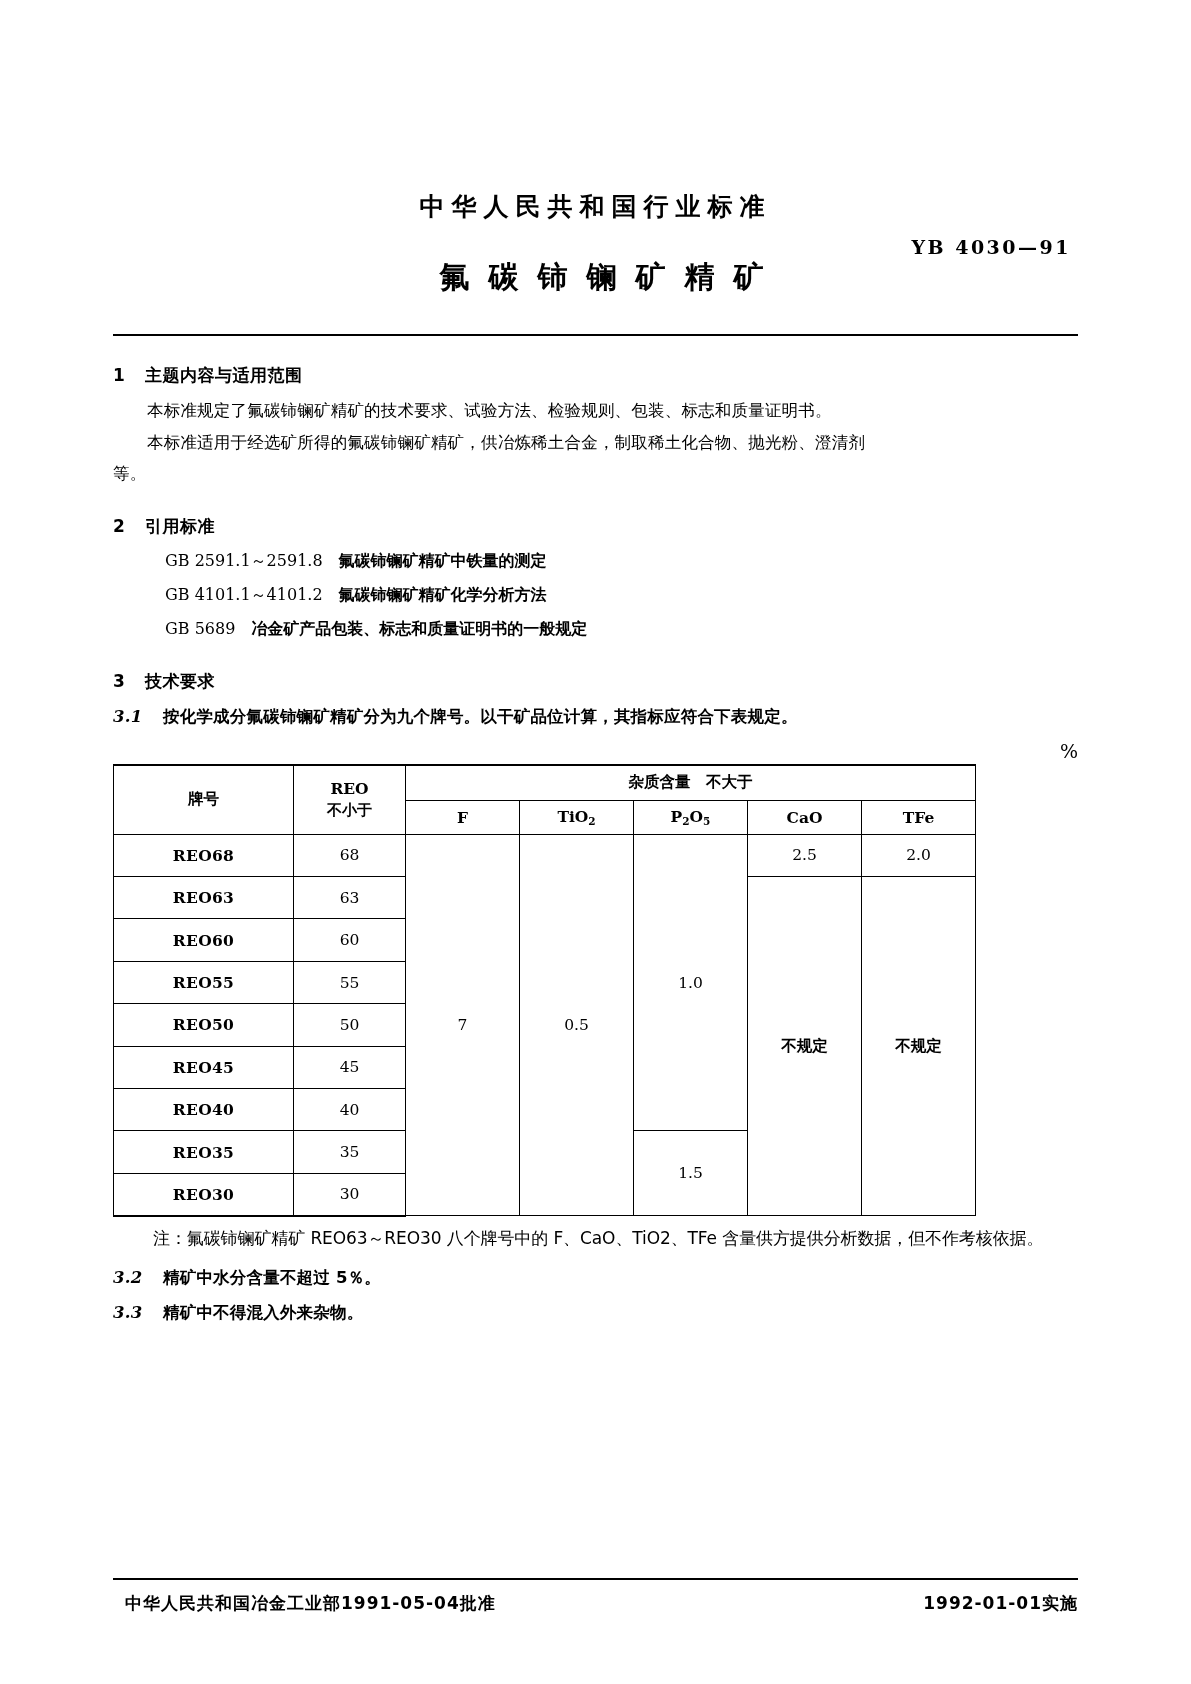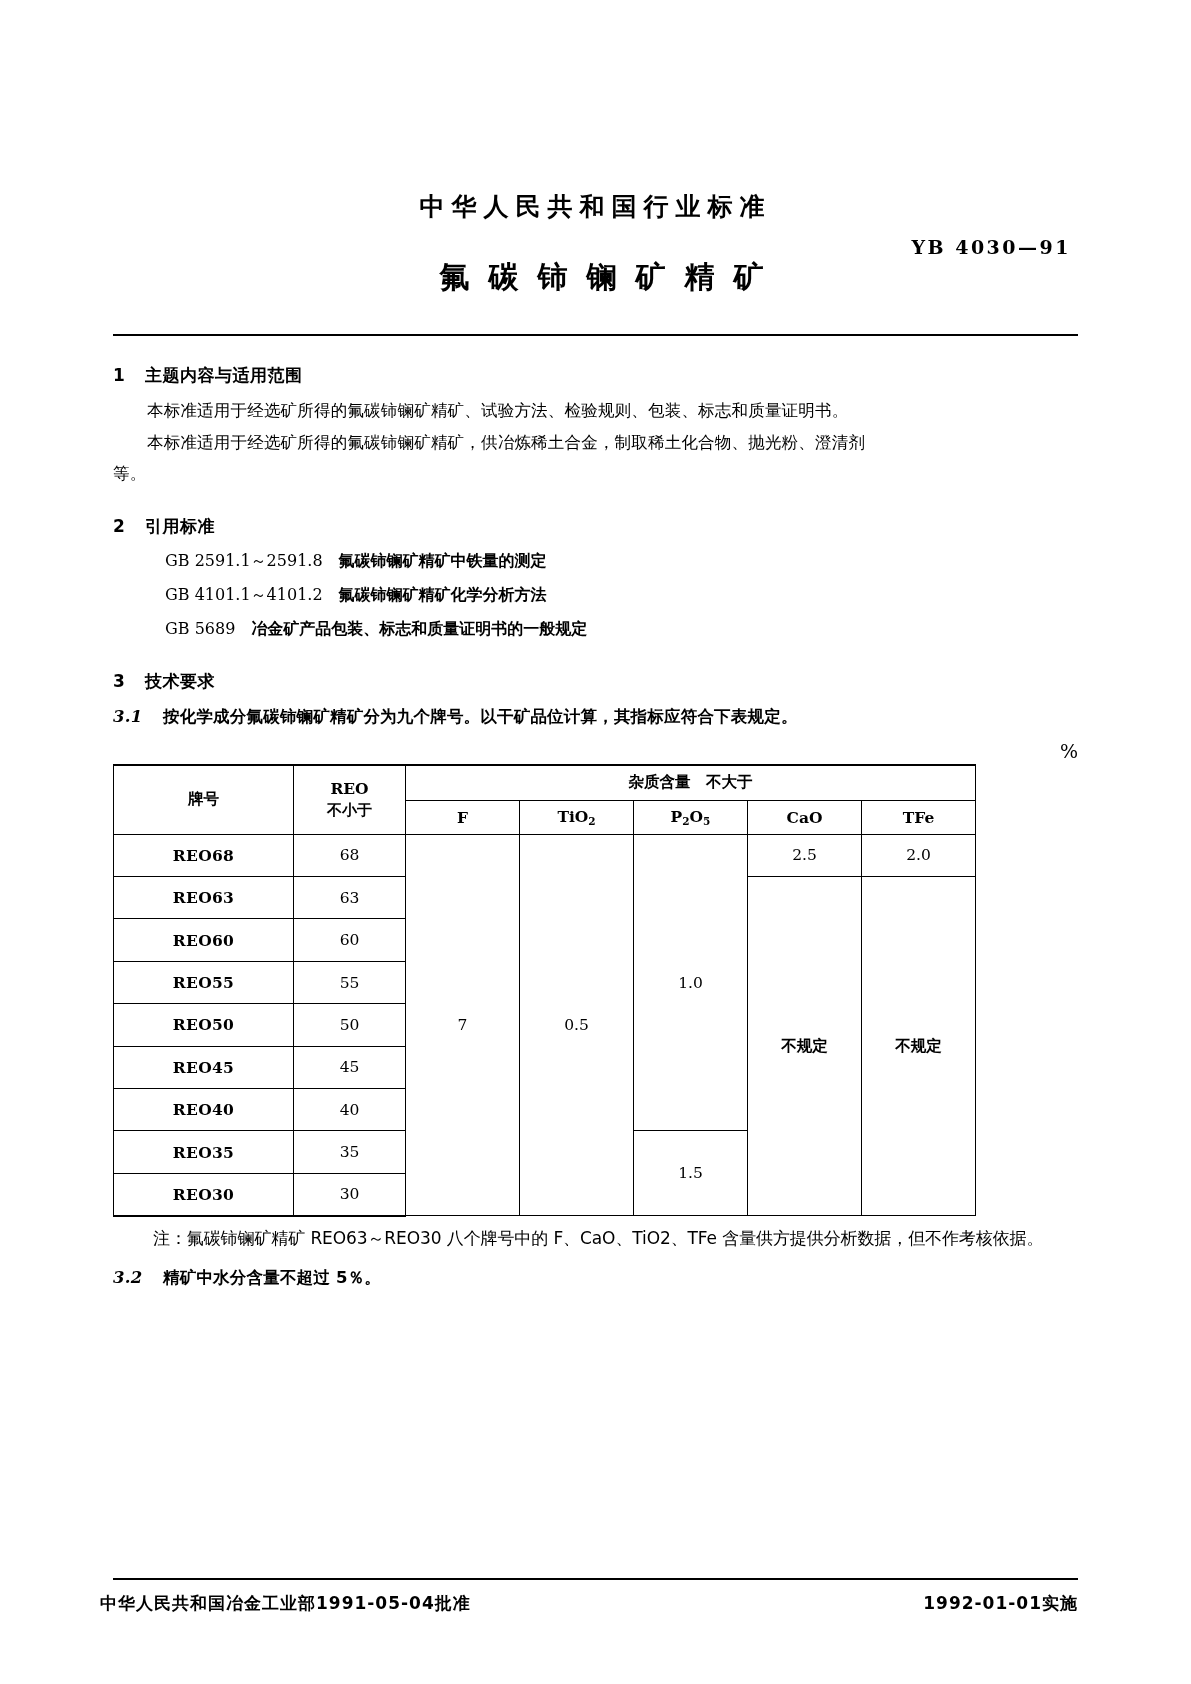--- a/index.html
+++ b/index.html
@@ -81,21 +81,21 @@
     margin:9px 113px 0 113px;font-size:17px;line-height:1.5;
     text-indent:40px;letter-spacing:-0.1px;
   }
 
   
   .rule-bot{
     position:absolute;left:113px;right:113px;top:1578px;
     border-top:2.4px solid #000;
   }
   .footer{
-    position:absolute;left:100px;right:113px;top:1592px;
+    position:absolute;left:125px;right:113px;top:1592px;
     display:flex;justify-content:space-between;
     font-size:17px;font-weight:bold;letter-spacing:1px;
   }
 </style>
 </head>
 <body>
 
 <div class="page">
 
   <div class="hdr-org">中华人民共和国行业标准</div>
@@ -104,21 +104,21 @@
 
   <div class="hdr-title">氟碳铈镧矿精矿</div>
 
   <div class="rule-top"></div>
 
   <div class="body">
 
     <h2 class="sec">
       <span class="num">1</span><span>主题内容与适用范围</span>
     </h2>
-    <p class="para">本标准适用于经选矿所得的氟碳铈镧矿精矿、试验方法、检验规则、包装、标志和质量证明书。</p>
+    <p class="para">本标准规定了氟碳铈镧矿精矿的技术要求、试验方法、检验规则、包装、标志和质量证明书。</p>
     <p class="para">本标准适用于经选矿所得的氟碳铈镧矿精矿，供冶炼稀土合金，制取稀土化合物、抛光粉、澄清剂</p>
     <p class="para noind">等。</p>
 
     <h2 class="sec">
       <span class="num">2</span><span>引用标准</span>
     </h2>
     <div class="ref">
       <span>GB 2591.1～2591.8</span><span class="cn">氟碳铈镧矿精矿中铁量的测定</span>
     </div>
     <div class="ref">
@@ -213,20 +213,23 @@
   </table>
 
   <div class="note">
     <span>注：氟碳铈镧矿精矿 REO63～REO30 八个牌号中的 F、CaO、TiO2、TFe 含量供方提供分析数据，但不作考核依据。</span>
   </div>
 
   <div class="body">
     <div class="clause" style="margin-top:14px">
       <span class="cnum">3.2</span><span class="ctxt">精矿中水分含量不超过 5％。</span>
     </div>
+    <div class="clause">
+      <span class="cnum">3.3</span><span class="ctxt">精矿中不得混入外来杂物。</span>
+    </div>
   </div>
 
   <div class="rule-bot"></div>
   <div class="footer">
     <span>中华人民共和国冶金工业部1991-05-04批准</span>
     <span>1992-01-01实施</span>
   </div>
 
 </div>
 

